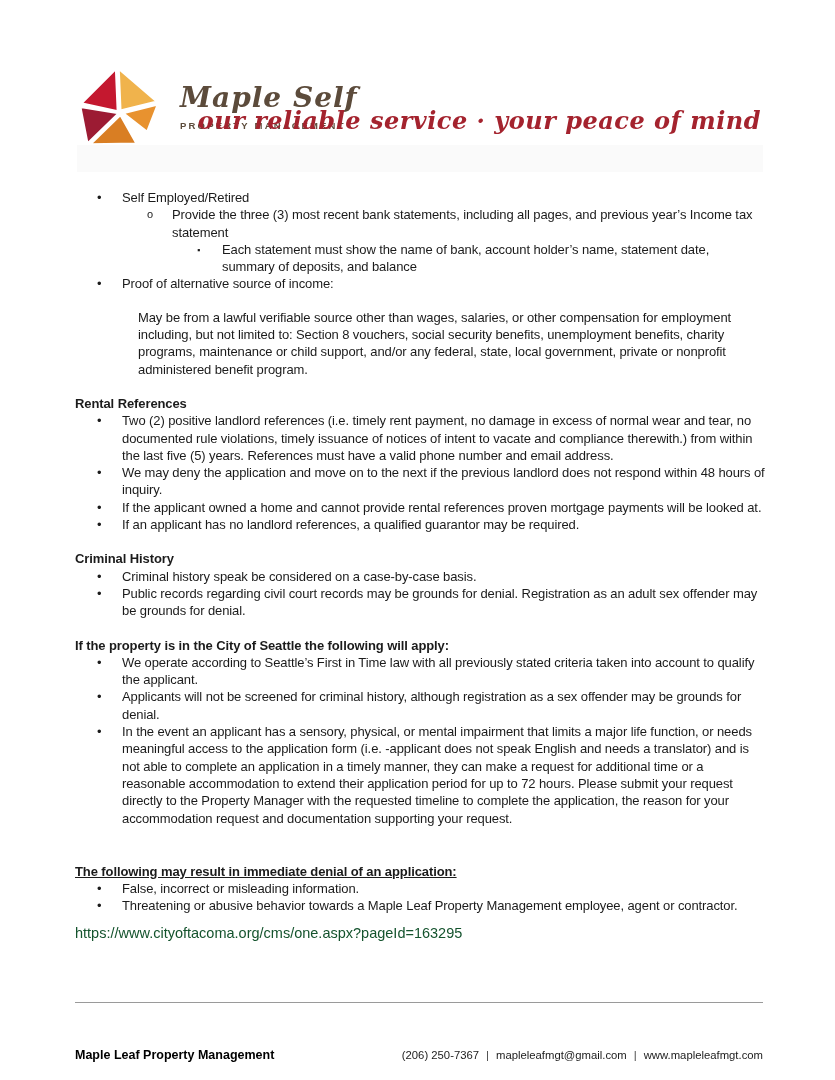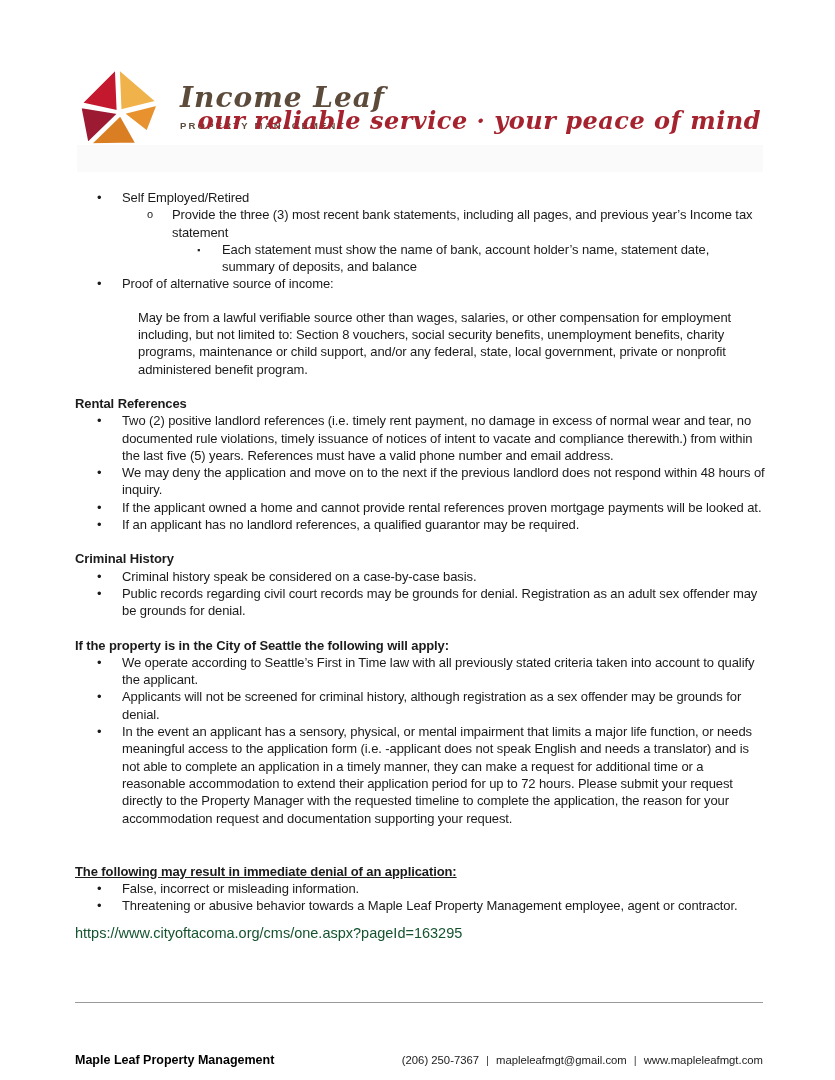--- a/index.html
+++ b/index.html
@@ -50,21 +50,21 @@
   .continuation { margin:16px; }
 
   .doc-link {
     display:inline-block; margin-top:10px;
     font-size:14.5px; letter-spacing:0; color:#14532d; text-decoration:none;
   }
 
   
   .footer {
     position:absolute; left:75px; top:1002px; width:688px;
-    border-top:1px solid #9a9a9a; padding-top:5px;
+    border-top:1px solid #9a9a9a; 
     display:flex; justify-content:space-between; align-items:baseline;
   }
   .footer-company { font-weight:bold; font-size:12.5px; color:#000; }
   .footer-contact { font-size:11.3px; color:#1b1b1b;margin-top:46px; }
   .footer-sep { margin:0 7px; color:#444; }
 </style>
 </head>
 <body>
 
 <div class="page">
@@ -72,21 +72,21 @@
   <div class="header">
     <div class="logo-wrap">
       <svg class="logo-mark" viewBox="0 0 100 92" xmlns="http://www.w3.org/2000/svg">
         <polygon points="41,3 2,42 43,51" fill="#c4182f" stroke="#ffffff" stroke-width="2.5" stroke-linejoin="round"></polygon>
         <polygon points="44,3 87,40 46,50" fill="#f0b34c" stroke="#ffffff" stroke-width="2.5" stroke-linejoin="round"></polygon>
         <polygon points="49,53 88,43 76,74" fill="#e8922f" stroke="#ffffff" stroke-width="2.5" stroke-linejoin="round"></polygon>
         <polygon points="1,46 44,53 9,87" fill="#9c1b33" stroke="#ffffff" stroke-width="2.5" stroke-linejoin="round"></polygon>
         <polygon points="46,55 64,87 12,88" fill="#d97e23" stroke="#ffffff" stroke-width="2.5" stroke-linejoin="round"></polygon>
       </svg>
       <div class="brand-text">
-        <div class="brand-name">Income Leaf</div>
+        <div class="brand-name">Maple Self</div>
         <div class="brand-sub">PROPERTY MANAGEMENT</div>
       </div>
     </div>
     <div class="tagline">our reliable service · your peace of mind</div>
     <div class="header-band"></div>
   </div>
 
   <div class="content">
     <div>
         <div class="section">

